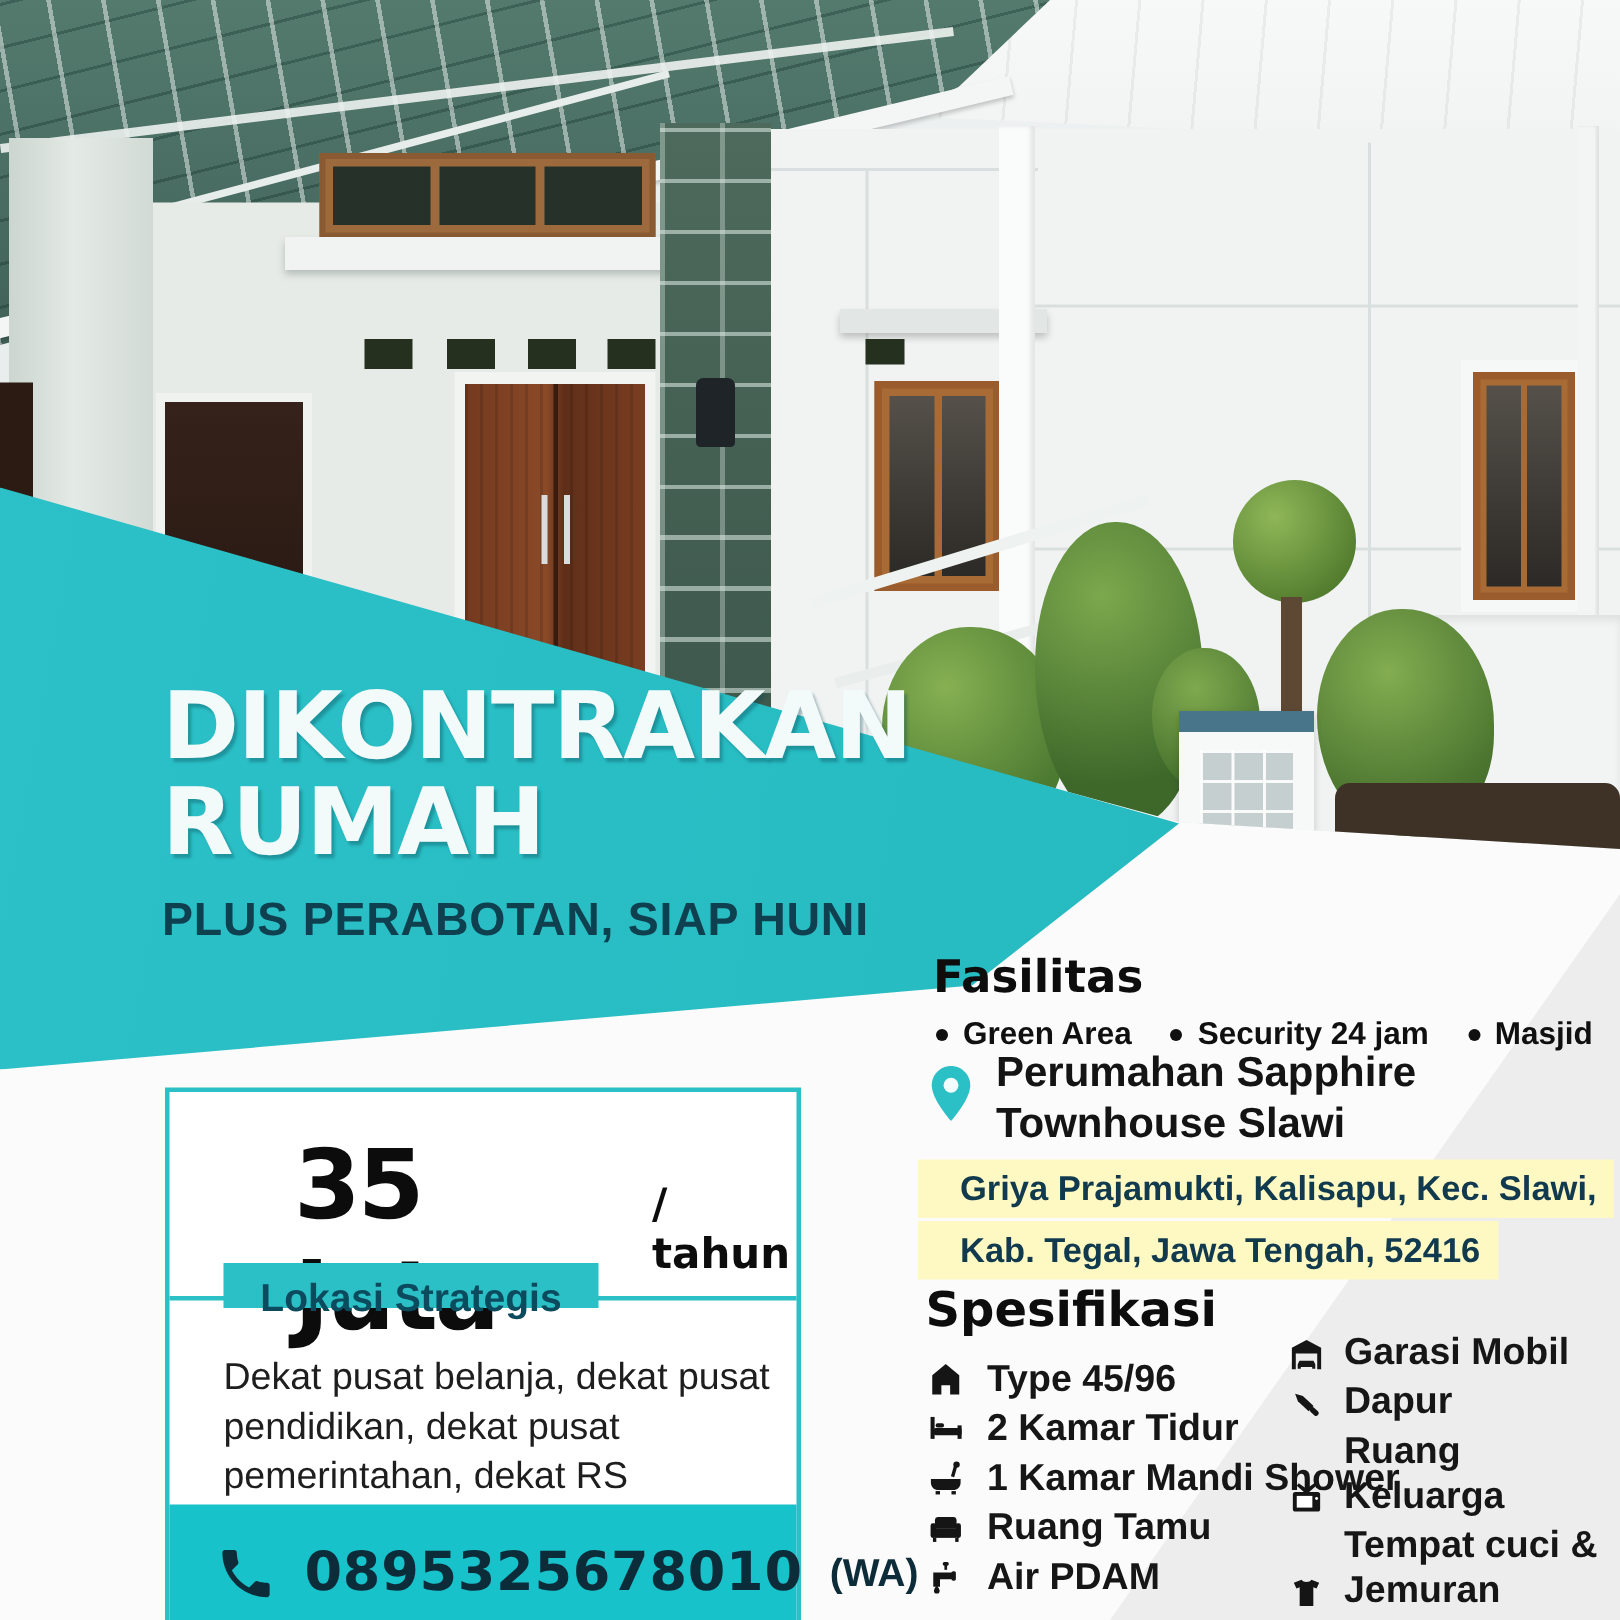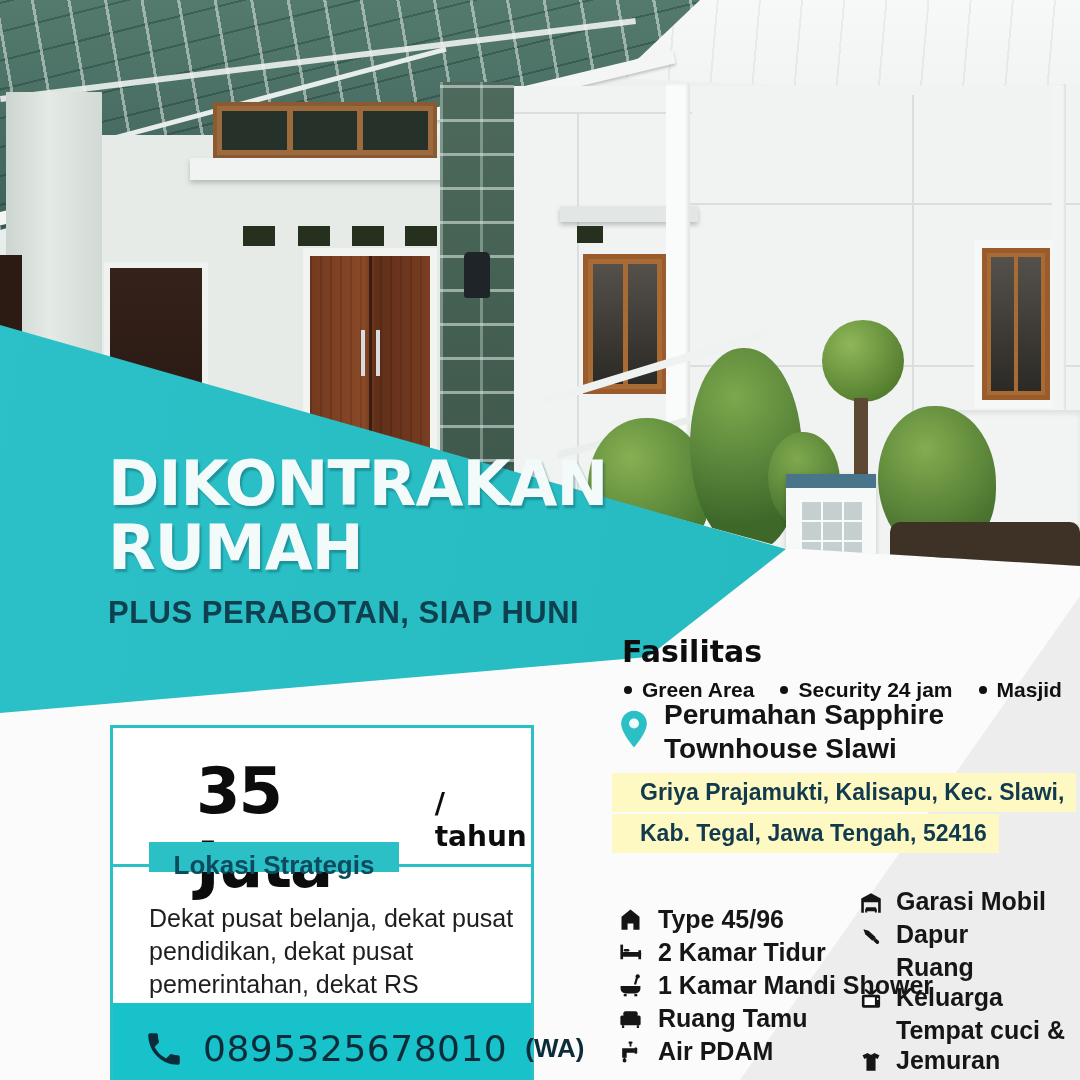--- a/index.html
+++ b/index.html
@@ -92,21 +92,21 @@
   
   .card{position:absolute;left:110px;top:725px;width:424px;height:372px;background:#ffffff;border:3px solid #2bbfc6;}
   .price-row{position:absolute;left:36px;top:26px;display:flex;align-items:baseline;gap:32px;margin-left:47px;}
   .price{font-family:"DejaVu Sans",sans-serif;font-weight:800;font-size:64px;color:#0c0c0c;letter-spacing:-2px;}
   .unit{font-family:"DejaVu Sans",sans-serif;font-weight:800;font-size:28px;color:#0c0c0c;}
   .badge-line{position:absolute;left:0;right:0;top:136px;height:3px;background:#2bbfc6;}
   .badge{position:absolute;left:36px;top:114px;width:250px;height:30px;background:#2bc0c6;color:#0c4a5e;font-weight:700;font-size:26px;line-height:46px;text-align:center;}
   .desc{position:absolute;left:36px;top:174px;width:382px;margin:0;font-weight:400;font-size:25px;line-height:33px;color:#1e1e1e;}
   .phone-bar{position:absolute;left:0;right:0;top:275px;bottom:0;background:#17c2ca;display:flex;align-items:center;gap:18px;padding-left:30px;}
   .phone-bar svg{width:42px;height:42px;fill:#0c2c3a;flex:none;}
-  .ph-num{font-family:"DejaVu Sans",sans-serif;font-weight:400;font-size:36px;color:#0d2c3a;letter-spacing:.5px;}
+  .ph-num{font-family:"DejaVu Sans",sans-serif;font-weight:700;font-size:36px;color:#0d2c3a;letter-spacing:.5px;}
   .ph-wa{font-weight:700;font-size:26px;color:#0d2c3a;}
 
   
   .f-head{position:absolute;left:622px;top:634px;font-family:"DejaVu Sans",sans-serif;font-weight:800;font-size:30px;color:#0d0d0d;}
   .f-items{position:absolute;left:624px;top:678px;display:flex;gap:26px;}
   .f-item{display:flex;align-items:center;gap:10px;font-weight:700;font-size:21px;color:#101010;}
   .b-dot{width:8px;height:8px;border-radius:50%;background:#101010;flex:none;}
   .loc-pin{position:absolute;left:612px;top:699px;width:44px;height:60px;}
   .loc-name{position:absolute;left:664px;top:698px;font-weight:700;font-size:28px;line-height:34px;color:#141414;}
   .addr{position:absolute;left:612px;top:773px;}
@@ -239,20 +239,21 @@
   </svg>
   <div class="loc-name">
     <div>Perumahan Sapphire</div>
     <div>Townhouse Slawi</div>
   </div>
   <div class="addr">
     <span class="hl">Griya Prajamukti, Kalisapu, Kec. Slawi,</span>
     <span class="hl">Kab. Tegal, Jawa Tengah, 52416</span>
   </div>
 
+  <div class="s-head">Spesifikasi</div>
 
   <ul class="spec spec-left">
     <li>
       <span class="si">
           <svg viewBox="0 0 24 24">
             <path d="M12 3 4 9.6V21h5.4v-5.4h5.2V21H20V9.6z"></path>
           </svg>
         </span>
       <span class="sl">Type 45/96</span>
     </li>

